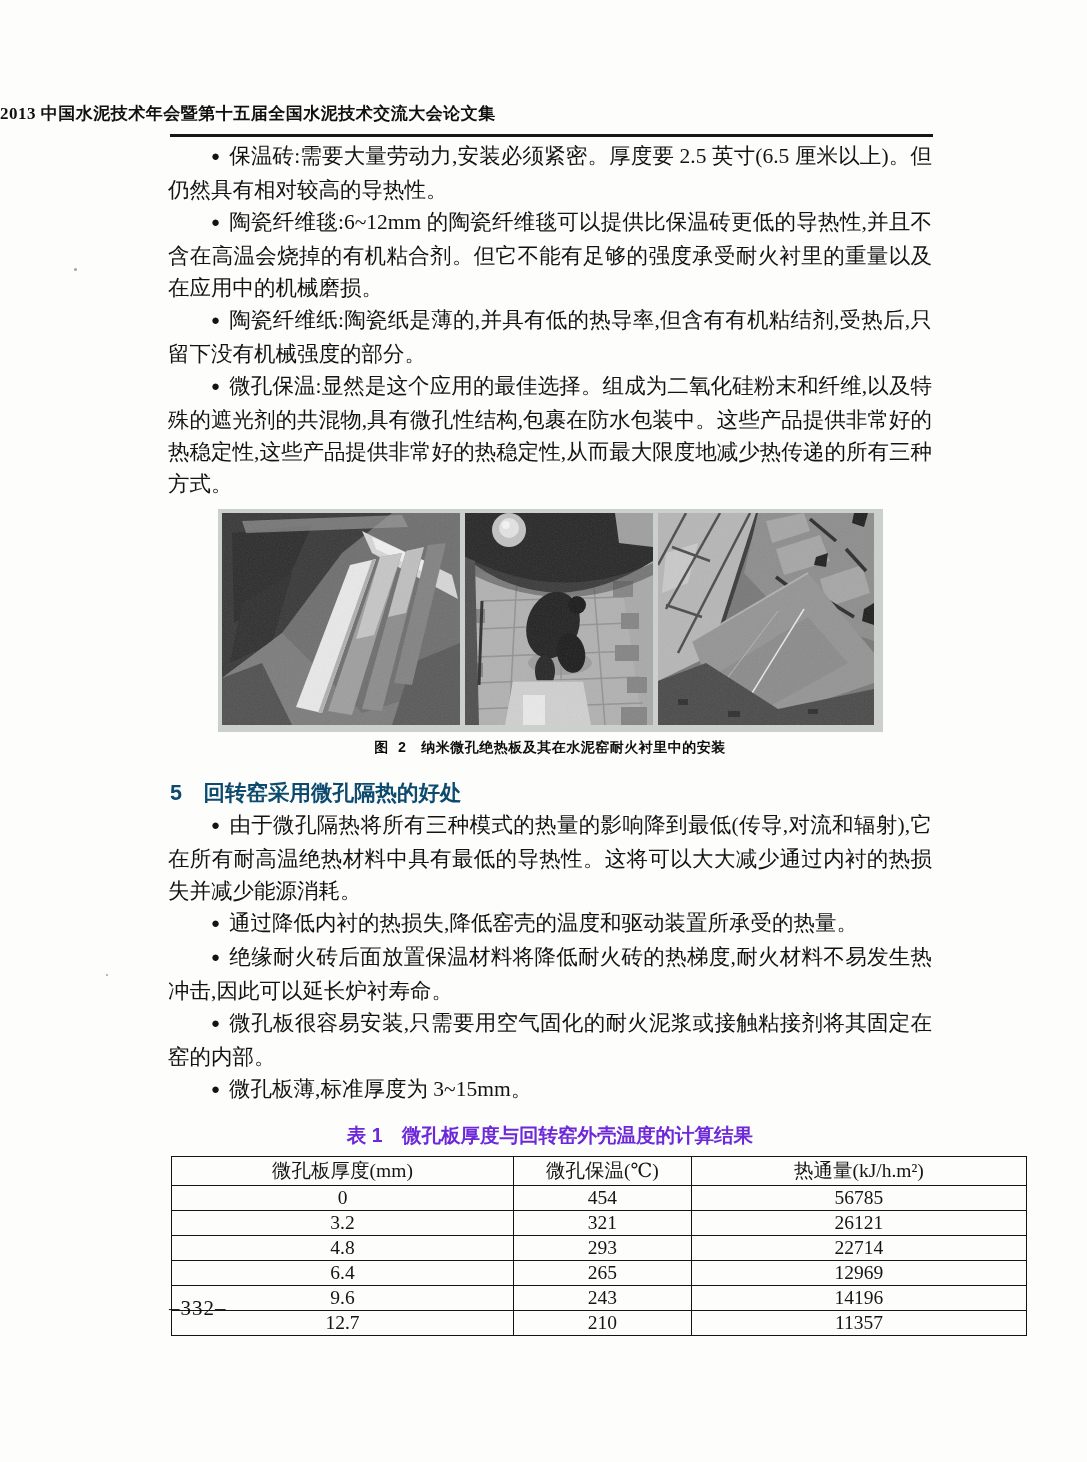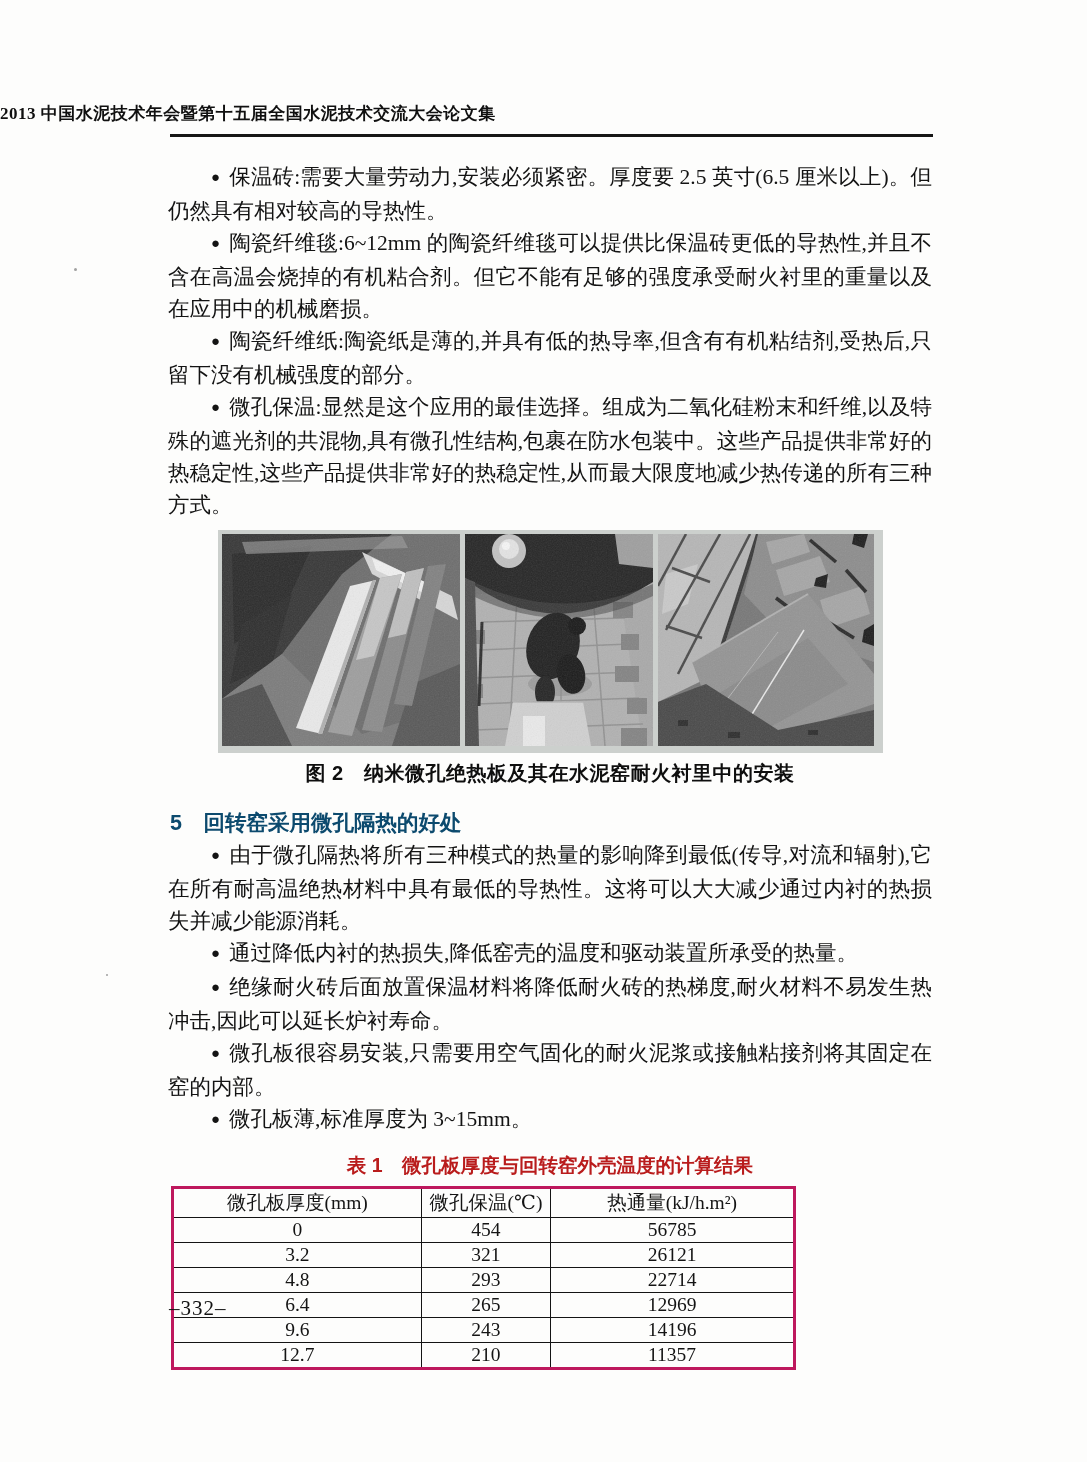--- a/index.html
+++ b/index.html
@@ -29,21 +29,21 @@
     margin:0 155px 0 168px; 
   }
   .para{
     margin:0;
     font-size:21.5px;
     line-height:32px;
     text-align:justify;
     text-indent:2em;
     color:#131313;
   }
-  .para.first{margin-top:24px;}
+  .para.first{margin-top:3px;}
   .bullet{
     display:inline-block;
     text-indent:0;
     font-size:15px;
     margin-right:9px;
     transform:translateY(-2px);
   }
   
   .figure-block{margin:9px 0 0 0;}
   .photo-strip{
@@ -52,48 +52,48 @@
     background:#ccd0cd;
     padding:4px 9px 7px 4px;
     box-sizing:border-box;
     display:flex;
     gap:5px;
   }
   .photo{display:block;}
   .figure-caption{
     margin-top:7px;
     text-align:center;
-    font-family:Liberation Sans, sans-serif;
+    font-family:Liberation Mono, monospace;
     font-weight:bold;
-    font-size:20px;
+    font-size:14px;
     letter-spacing:0.5px;
     color:#0e0e0e;
   }
   
   .section-heading{
     margin:21px 0 2px 2px;
     font-family:"Liberation Sans","DejaVu Sans",sans-serif;
     font-weight:bold;
     font-size:21.5px;
     color:#0c4a6e;
   }
   
   .table-caption{
     margin:15px 0 7px 0;
     text-align:center;
     font-family:"Liberation Sans","DejaVu Sans",sans-serif;
     font-weight:bold;
     font-size:19.5px;
-    color:#b91c1c;
+    color:#6d28d9;
   }
   table.results{
     margin-left:3px;
-    width:625px;
+    width:856px;
     border-collapse:collapse;
-    border:3px solid #be185d;
+    border:1px solid #be185d;
     font-size:19.5px;
   }
   table.results th, table.results td{
     border:1.6px solid #141414;
     text-align:center;
     font-weight:normal;
     padding:0 4px;
     height:24px;
     line-height:24px;
   }

